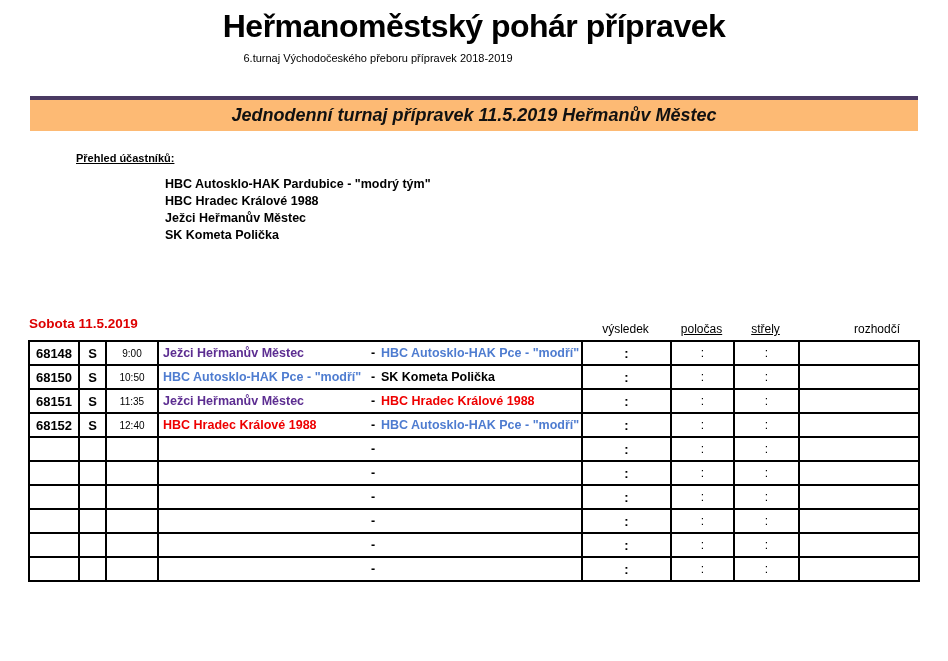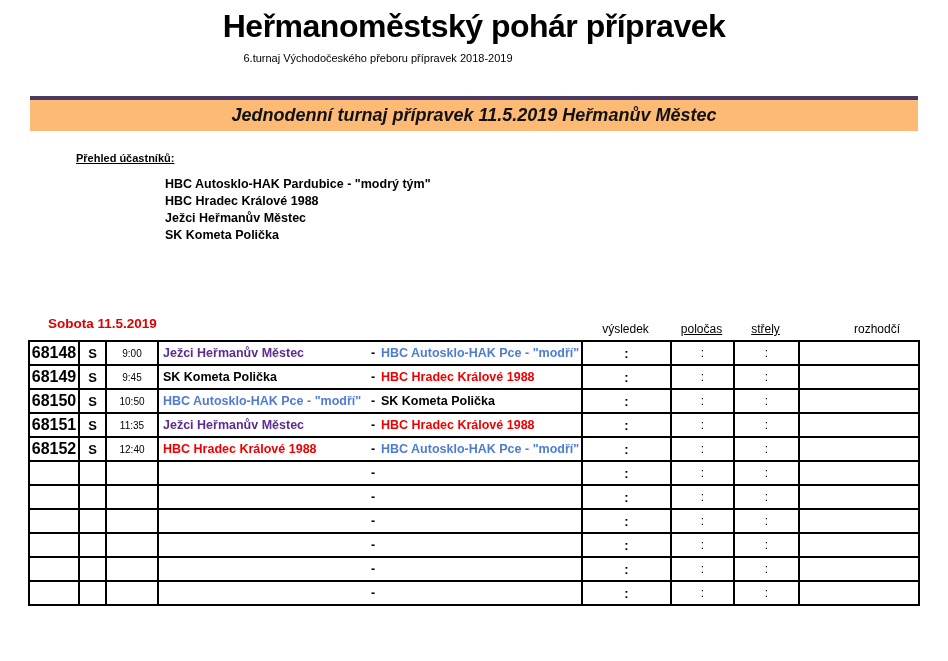--- a/index.html
+++ b/index.html
@@ -33,40 +33,40 @@
   .participants-heading {
     position: absolute; top: 152px; left: 46px;
     font-size: 11px; font-weight: bold; text-decoration: underline; margin-left: 30px;
   }
   .participants-list {
     position: absolute; top: 176px; left: 165px;
     font-size: 12.5px; font-weight: bold; line-height: 17px;
   }
 
   .date-label {
-    position: absolute; top: 316px; left: 48px;
+    position: absolute; top: 316px; left: 29px;
     font-size: 13.5px; font-weight: bold;
   }
   .col-label {
     position: absolute; top: 322px; font-size: 12px; text-align: center;
   }
   .col-label.c0 { left: 581px; width: 89px; }
   .col-label.c1 { left: 670px; width: 63px; text-decoration: underline; }
   .col-label.c2 { left: 733px; width: 65px; text-decoration: underline; }
   .col-label.c3 { left: 817px; width: 120px; }
 
   .sched-wrap { position: absolute; top: 340px; left: 28px; }
   table.sched {
     border-collapse: collapse; table-layout: fixed; width: 890px;
   }
   table.sched td {
     border: 2px solid #000; height: 24px; overflow: hidden;
     white-space: nowrap; vertical-align: middle;
   }
-  td.c-num  { text-align: center; font-size: 16px; font-weight: bold; margin-left: 23px; }
+  td.c-num  { text-align: center; font-size: 13px; font-weight: bold; margin-left: 23px; }
   td.c-flag { text-align: center; font-size: 13px;  font-weight: bold; }
   td.c-time { text-align: center; font-size: 10px; }
   td.c-match { padding-left: 4px; }
   .match-line { display: flex; align-items: center; }
   .match-home { width: 202px; font-size: 12.5px; font-weight: bold; overflow: hidden; white-space: nowrap; }
   .match-dash { width: 16px; text-align: center; font-size: 12.5px; font-weight: bold; color: #000; }
   .match-away { flex: 1; font-size: 12.5px; font-weight: bold; overflow: hidden; white-space: nowrap; }
   td.c-score { text-align: center; font-size: 13px; font-weight: bold; }
   td.c-half, td.c-shots { text-align: center; font-size: 12px; }
   td.c-ref { }
@@ -120,36 +120,20 @@
                 <span class="match-dash">-</span>
                 <span class="match-away" style="color: rgb(78, 124, 208);">HBC Autosklo-HAK Pce - "modří"</span>
               </div>
             </td>
             <td class="c-score">:</td>
             <td class="c-half">:</td>
             <td class="c-shots">:</td>
             <td class="c-ref"></td>
           </tr>
           <tr>
-            <td class="c-num">68149</td>
-            <td class="c-flag">S</td>
-            <td class="c-time">9:45</td>
-            <td class="c-match">
-              <div class="match-line">
-                <span class="match-home" style="color: rgb(0, 0, 0);">SK Kometa Polička</span>
-                <span class="match-dash">-</span>
-                <span class="match-away" style="color: rgb(238, 0, 0);">HBC Hradec Králové 1988</span>
-              </div>
-            </td>
-            <td class="c-score">:</td>
-            <td class="c-half">:</td>
-            <td class="c-shots">:</td>
-            <td class="c-ref"></td>
-          </tr>
-          <tr>
             <td class="c-num">68150</td>
             <td class="c-flag">S</td>
             <td class="c-time">10:50</td>
             <td class="c-match">
               <div class="match-line">
                 <span class="match-home" style="color: rgb(78, 124, 208);">HBC Autosklo-HAK Pce - "modří"</span>
                 <span class="match-dash">-</span>
                 <span class="match-away" style="color: rgb(0, 0, 0);">SK Kometa Polička</span>
               </div>
             </td>

